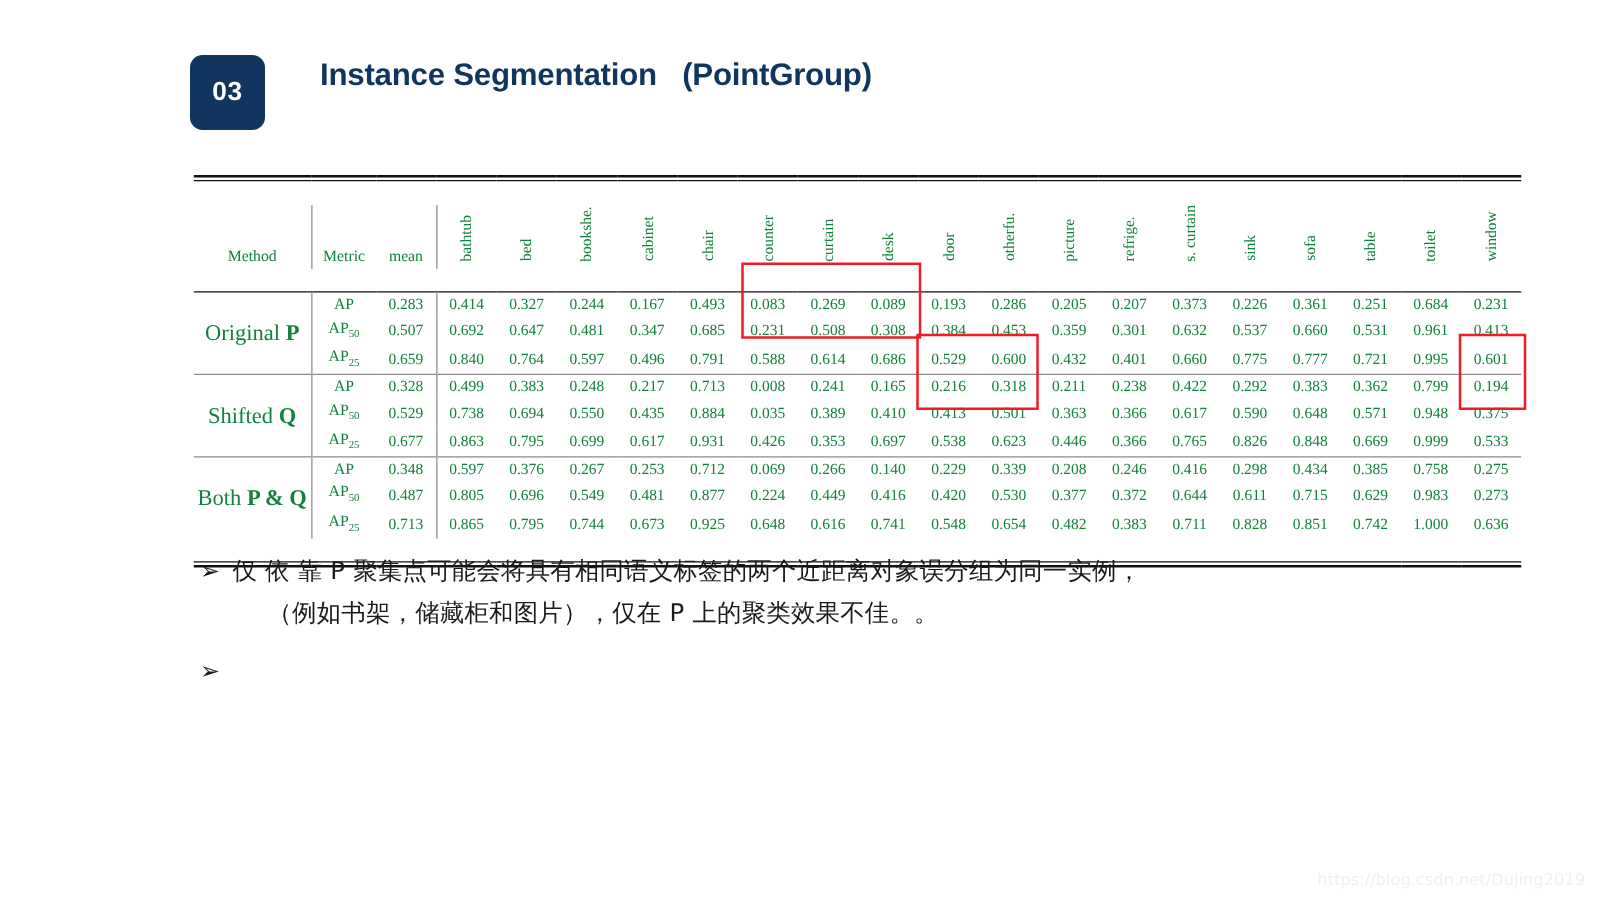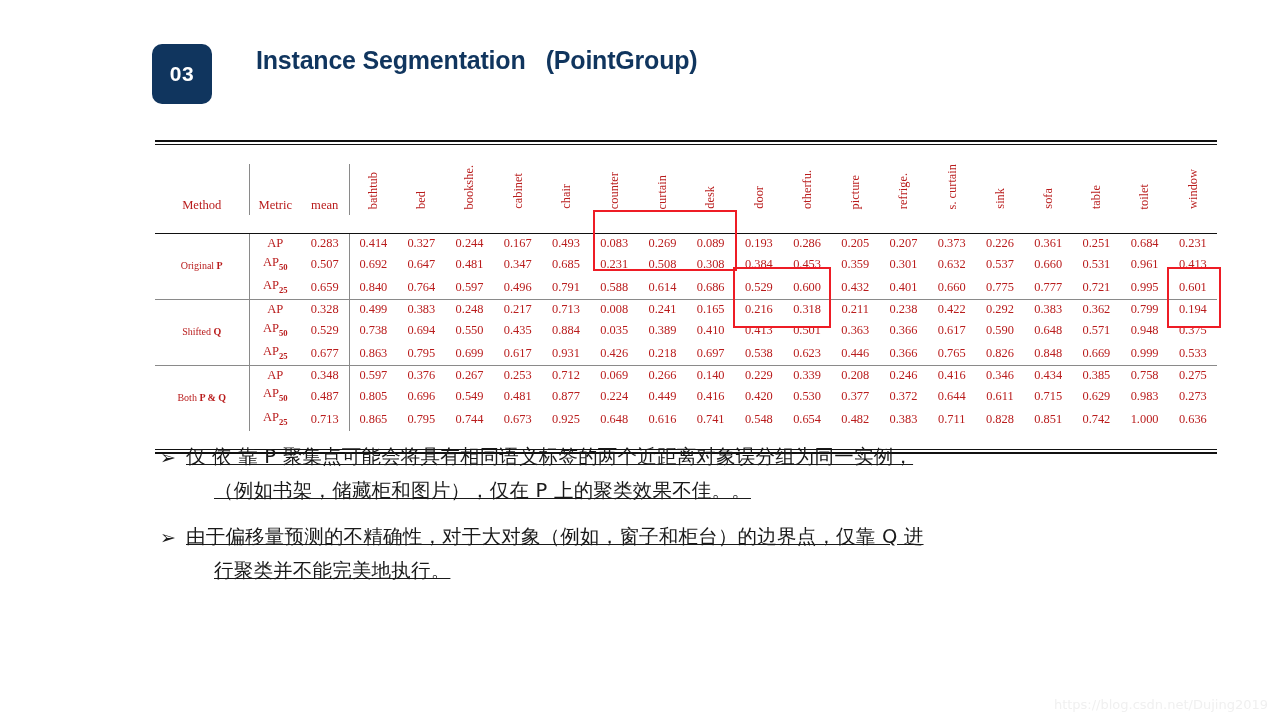--- a/index.html
+++ b/index.html
@@ -26,21 +26,21 @@
   }
   #slide-subtitle{
     font-size:17px;color:#7a7a7a;margin-top:7px;
     white-space:pre;letter-spacing:-.2px;
   }
 
   
   #table-wrap{
     position:absolute;left:155px;top:140px;width:1062px;
     font-family:"Liberation Serif", serif;
-    color:#b91c1c;
+    color:#15803d;
   }
   table#results-table{
     border-collapse:collapse;width:100%;
     font-size:12.4px;table-layout:fixed;
   }
   table#results-table td,table#results-table th{
     padding:0;margin:0;text-align:center;font-weight:normal;
     line-height:18.6px;height:18.6px;
     position:relative;
   }
@@ -59,44 +59,44 @@
   }
   .rot-inner{
     writing-mode:vertical-rl;
     transform:rotate(180deg);
     white-space:nowrap;
     font-size:12.4px;
     display:inline-block;
     line-height:1;
   }
   .hdr-flat{vertical-align:bottom;padding-bottom:1px;font-size:12.6px;}
-  .method-cell{text-align:center;font-size:10px;}
+  .method-cell{text-align:center;font-size:18px;}
   .method-cell b{font-weight:bold;}
   .metric-cell{font-size:12.6px;}
-  .metric-cell sub{font-size:8.6px;font-weight:bold;}
+  .metric-cell sub{font-size:8.6px;}
   .meanc{}
   
   .redbox{
     position:absolute;border:2.6px solid #ee1c25;
     pointer-events:none;z-index:5;
   }
 
   
   #bullets{
     position:absolute;left:160px;top:440px;width:1055px;
     font-family:"DejaVu Sans", sans-serif;
     color:#1a1a1a;
   }
   .bullet{display:flex;margin-bottom:12px;}
   .bullet-mark{
     width:26px;flex:0 0 26px;font-size:19px;color:#1a1a1a;
     line-height:34px;text-align:left;
   }
   .bullet-text{
-    font-size:19.5px;line-height:34px;letter-spacing:.2px;text-decoration:underline;
+    font-size:19.5px;line-height:34px;letter-spacing:.2px;
   }
   .bullet-text .l2{display:block;margin-left:28px;}
 
   
   #watermark{
     position:absolute;right:12px;bottom:8px;
     font-size:13px;color:#f0f0f0;
     font-family:"DejaVu Sans", sans-serif;
     white-space:nowrap;
   }
@@ -343,21 +343,21 @@
         </tr>
         <tr>
           <td class="metric-cell vsep">AP<sub>25</sub></td>
           <td class="meanc">0.677</td>
           <td class="vsep">0.863</td>
           <td>0.795</td>
           <td>0.699</td>
           <td>0.617</td>
           <td>0.931</td>
           <td>0.426</td>
-          <td>0.218</td>
+          <td>0.353</td>
           <td>0.697</td>
           <td>0.538</td>
           <td>0.623</td>
           <td>0.446</td>
           <td>0.366</td>
           <td>0.765</td>
           <td>0.826</td>
           <td>0.848</td>
           <td>0.669</td>
           <td>0.999</td>
@@ -373,21 +373,21 @@
           <td>0.253</td>
           <td>0.712</td>
           <td>0.069</td>
           <td>0.266</td>
           <td>0.140</td>
           <td>0.229</td>
           <td>0.339</td>
           <td>0.208</td>
           <td>0.246</td>
           <td>0.416</td>
-          <td>0.346</td>
+          <td>0.298</td>
           <td>0.434</td>
           <td>0.385</td>
           <td>0.758</td>
           <td>0.275</td>
         </tr>
         <tr>
           <td class="metric-cell vsep">AP<sub>50</sub></td>
           <td class="meanc">0.487</td>
           <td class="vsep">0.805</td>
           <td>0.696</td>
@@ -485,17 +485,16 @@
     </div>
 </div>
 
 <div id="bullets">
     <div class="bullet">
       <div class="bullet-mark">➢</div>
       <div class="bullet-text"><span>仅 依 靠  P  聚集点可能会将具有相同语义标签的两个近距离对象误分组为同一实例，</span><span class="l2">（例如书架，储藏柜和图片），仅在 P 上的聚类效果不佳。。</span></div>
     </div>
     <div class="bullet">
       <div class="bullet-mark">➢</div>
-      <div class="bullet-text"><span>由于偏移量预测的不精确性，对于大对象（例如，窗子和柜台）的边界点，仅靠 Q 进</span><span class="l2">行聚类并不能完美地执行。</span></div>
     </div>
   </div>
 
 <div id="watermark">https://blog.csdn.net/Dujing2019</div>
 
 </body></html>

